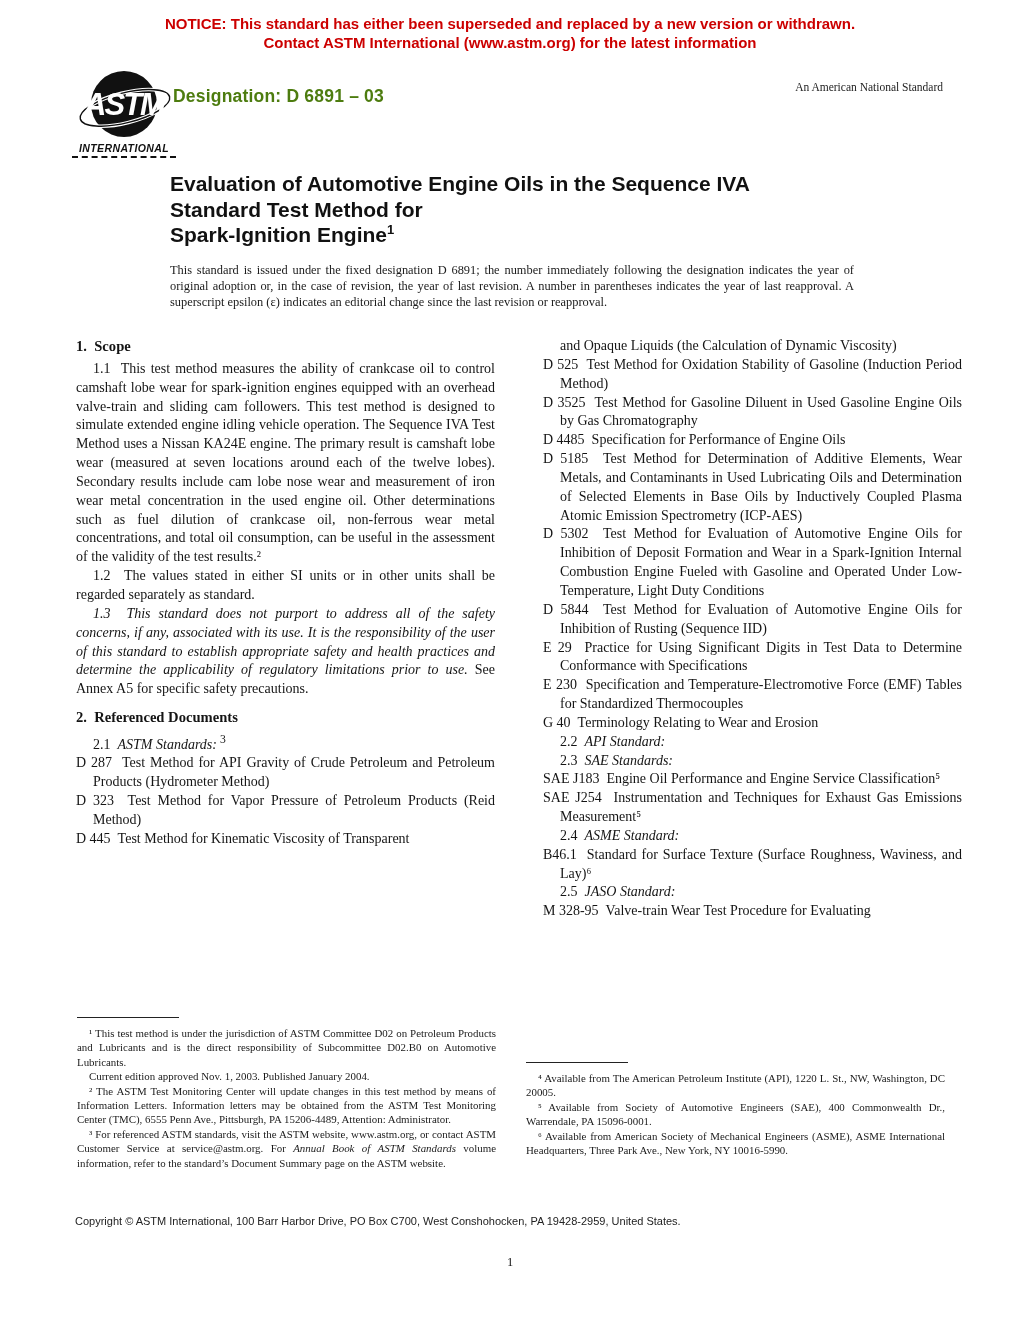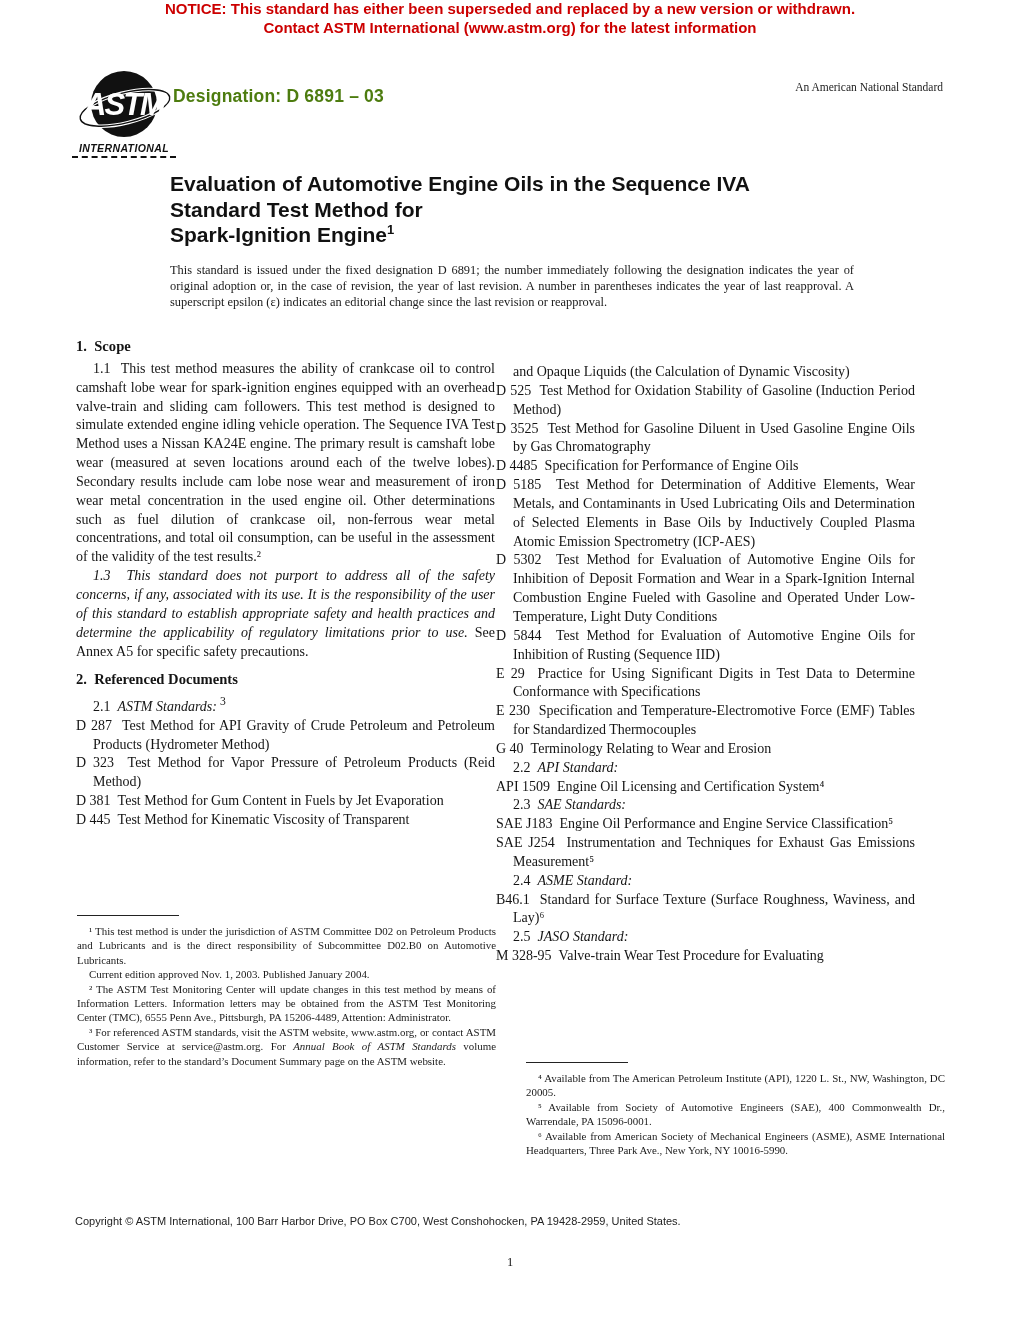--- a/index.html
+++ b/index.html
@@ -3,21 +3,21 @@
 <meta charset="utf-8">
 <style>
   html,body { margin:0; padding:0; background:#ffffff; }
   .page {
     position:relative; width:1020px; height:1320px; background:#ffffff;
     font-family:"Liberation Serif","DejaVu Serif",serif; color:#141414;
     overflow:hidden;
   }
   
   .notice {
-    position:absolute; top:0; left:0; right:0; text-align:center;
+    position:absolute; top:15px; left:0; right:0; text-align:center;
     font-family:"Liberation Sans","DejaVu Sans",sans-serif; font-weight:bold;
     font-size:15px; line-height:18.5px; color:#cc0000;
   }
   
   .logo { position:absolute; left:72px; top:68px; width:104px; text-align:center; }
   .logo-sub {
     font-family:"Liberation Sans","DejaVu Sans",sans-serif; font-weight:bold; font-style:italic;
     font-size:10.5px; letter-spacing:0.4px; color:#111; margin-top:-4px;
     border-bottom:2px dashed #111; padding-bottom:2px;
   }
@@ -37,32 +37,32 @@
   .issued {
     position:absolute; left:170px; top:263px; width:684px;
     font-size:12.4px; line-height:15.9px; text-align:justify; color:#1a1a1a;
   }
   
   .col {
     position:absolute; top:337px; width:419px;
     font-size:14px; line-height:18.85px; text-align:justify;
   }
   .col-left { left:76px; }
-  .col-right { left:496px;margin-top:26px; }
+  .col-right { left:543px; }
   .heading { margin:0 0 4px 0; font-size:14.6px; font-weight:bold; }
   .heading.mt { margin-top:9px; }
   .para { margin:0; text-indent:17px; }
   .subhead { margin:0; text-indent:17px; }
   .subhead sup { margin-left:3px; }
   .ref { margin:0; padding-left:17px; text-indent:-17px; }
   .ref.cont { text-indent:0; }
   .it { font-style:italic; }
   
   .fnblock { position:absolute; width:419px; font-size:10.9px; line-height:14.4px; text-align:justify; color:#1a1a1a; }
-  .fn-left { left:77px; top:915px; }
+  .fn-left { left:77px; top:1017px; }
   .fn-right { left:526px; top:1062px; }
   .fnrule { width:102px; border-top:1.4px solid #222; margin-bottom:8px; }
   .fn { margin:0; text-indent:12px; }
   
   .copyright {
     position:absolute; left:75px; top:1215px;
     font-family:"Liberation Sans","DejaVu Sans",sans-serif;
     font-size:11px; color:#222;
   }
   .pagenum { position:absolute; left:0; right:0; top:1255px; text-align:center; font-size:12.5px; }
@@ -96,44 +96,43 @@
     <div>Evaluation of Automotive Engine Oils in the Sequence IVA</div>
     <div>Standard Test Method for</div>
     <div><span>Spark-Ignition Engine</span><sup>1</sup></div>
   </div>
 
   <div class="issued">This standard is issued under the fixed designation D 6891; the number immediately following the designation indicates the year of original adoption or, in the case of revision, the year of last revision. A number in parentheses indicates the year of last reapproval. A superscript epsilon (ε) indicates an editorial change since the last revision or reapproval.</div>
 
   <div class="col col-left">
     <p class="heading">1.&nbsp;&nbsp;Scope</p>
     <p class="para">1.1&nbsp;&nbsp;This test method measures the ability of crankcase oil to control camshaft lobe wear for spark-ignition engines equipped with an overhead valve-train and sliding cam followers. This test method is designed to simulate extended engine idling vehicle operation. The Sequence IVA Test Method uses a Nissan KA24E engine. The primary result is camshaft lobe wear (measured at seven locations around each of the twelve lobes). Secondary results include cam lobe nose wear and measurement of iron wear metal concentration in the used engine oil. Other determinations such as fuel dilution of crankcase oil, non-ferrous wear metal concentrations, and total oil consumption, can be useful in the assessment of the validity of the test results.²</p>
+    <p class="para">1.2&nbsp;&nbsp;The values stated in either SI units or in other units shall be regarded separately as standard.</p>
     <p class="para"><span class="it">1.3&nbsp;&nbsp;This standard does not purport to address all of the safety concerns, if any, associated with its use. It is the responsibility of the user of this standard to establish appropriate safety and health practices and determine the applicability of regulatory limitations prior to use.</span><span> See Annex A5 for specific safety precautions.</span></p>
 
     <p class="heading mt">2.&nbsp;&nbsp;Referenced Documents</p>
     <p class="subhead"><span>2.1&nbsp;&nbsp;</span><span class="it">ASTM Standards:</span><sup>3</sup></p>
     <div class="ref">D 287&nbsp;&nbsp;Test Method for API Gravity of Crude Petroleum and Petroleum Products (Hydrometer Method)</div>
     <div class="ref">D 323&nbsp;&nbsp;Test Method for Vapor Pressure of Petroleum Products (Reid Method)</div>
-    <div class="ref">D 381&nbsp;&nbsp;Test Method for Gum Content in Fuels by Jet Evaporation</div>
     <div class="ref">D 445&nbsp;&nbsp;Test Method for Kinematic Viscosity of Transparent</div>
   </div>
 
   <div class="col col-right">
     <div class="ref cont">and Opaque Liquids (the Calculation of Dynamic Viscosity)</div>
     <div class="ref">D 525&nbsp;&nbsp;Test Method for Oxidation Stability of Gasoline (Induction Period Method)</div>
     <div class="ref">D 3525&nbsp;&nbsp;Test Method for Gasoline Diluent in Used Gasoline Engine Oils by Gas Chromatography</div>
     <div class="ref">D 4485&nbsp;&nbsp;Specification for Performance of Engine Oils</div>
     <div class="ref">D 5185&nbsp;&nbsp;Test Method for Determination of Additive Elements, Wear Metals, and Contaminants in Used Lubricating Oils and Determination of Selected Elements in Base Oils by Inductively Coupled Plasma Atomic Emission Spectrometry (ICP-AES)</div>
     <div class="ref">D 5302&nbsp;&nbsp;Test Method for Evaluation of Automotive Engine Oils for Inhibition of Deposit Formation and Wear in a Spark-Ignition Internal Combustion Engine Fueled with Gasoline and Operated Under Low-Temperature, Light Duty Conditions</div>
     <div class="ref">D 5844&nbsp;&nbsp;Test Method for Evaluation of Automotive Engine Oils for Inhibition of Rusting (Sequence IID)</div>
     <div class="ref">E 29&nbsp;&nbsp;Practice for Using Significant Digits in Test Data to Determine Conformance with Specifications</div>
     <div class="ref">E 230&nbsp;&nbsp;Specification and Temperature-Electromotive Force (EMF) Tables for Standardized Thermocouples</div>
     <div class="ref">G 40&nbsp;&nbsp;Terminology Relating to Wear and Erosion</div>
 
     <p class="subhead"><span>2.2&nbsp;&nbsp;</span><span class="it">API Standard:</span></p>
-    <div class="ref">API 1509&nbsp;&nbsp;Engine Oil Licensing and Certification System⁴</div>
     <p class="subhead"><span>2.3&nbsp;&nbsp;</span><span class="it">SAE Standards:</span></p>
     <div class="ref">SAE J183&nbsp;&nbsp;Engine Oil Performance and Engine Service Classification⁵</div>
     <div class="ref">SAE J254&nbsp;&nbsp;Instrumentation and Techniques for Exhaust Gas Emissions Measurement⁵</div>
     <p class="subhead"><span>2.4&nbsp;&nbsp;</span><span class="it">ASME Standard:</span></p>
     <div class="ref">B46.1&nbsp;&nbsp;Standard for Surface Texture (Surface Roughness, Waviness, and Lay)⁶</div>
     <p class="subhead"><span>2.5&nbsp;&nbsp;</span><span class="it">JASO Standard:</span></p>
     <div class="ref">M 328-95&nbsp;&nbsp;Valve-train Wear Test Procedure for Evaluating</div>
   </div>
 
   <div class="fnblock fn-left">

